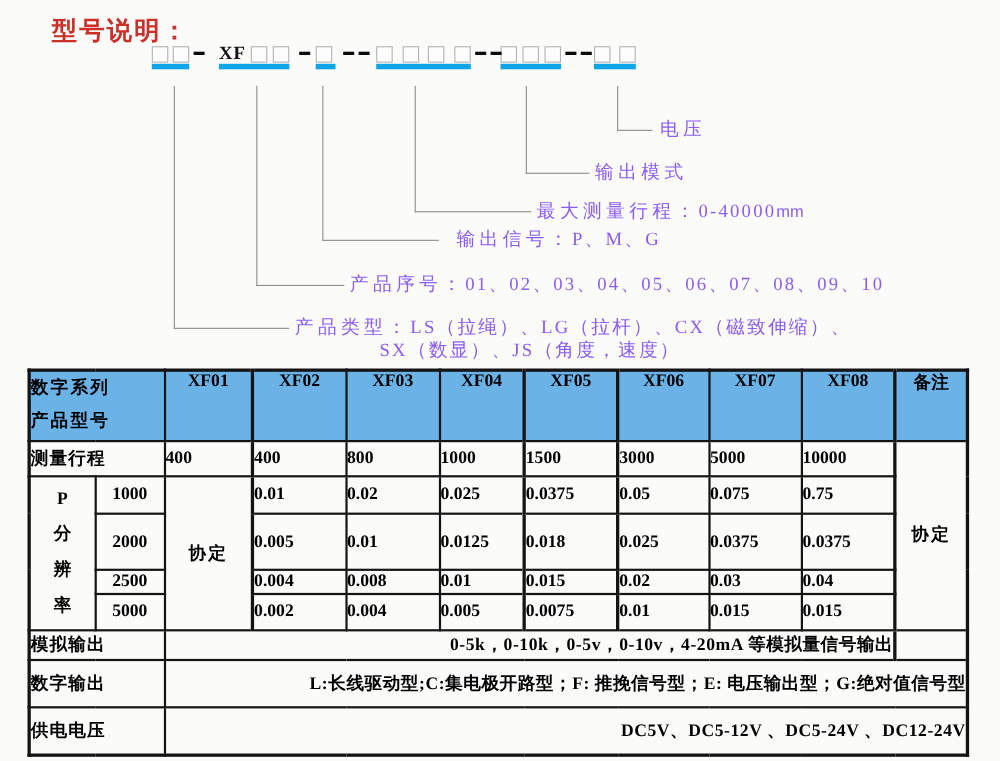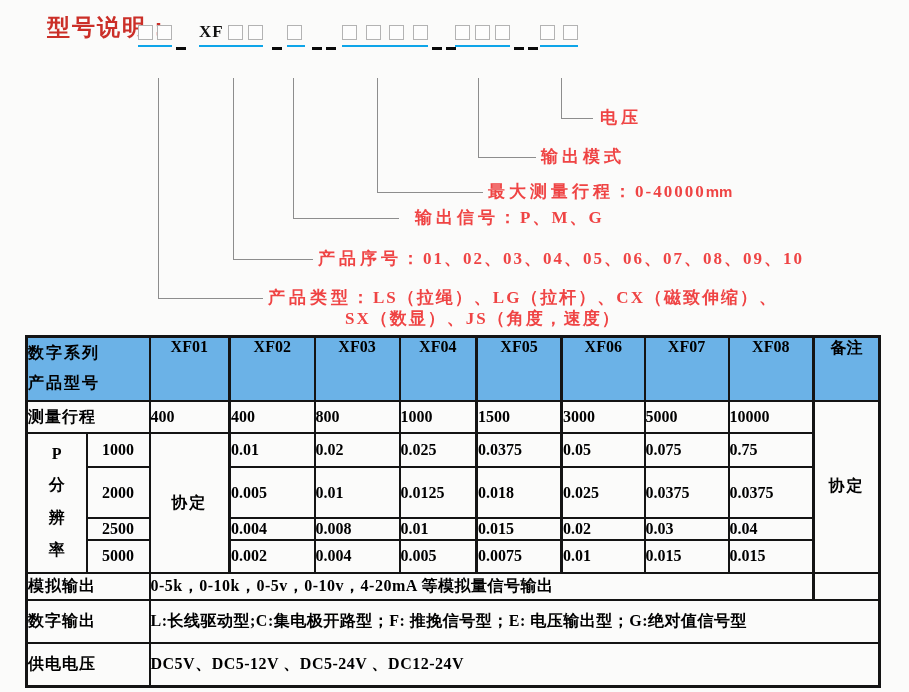--- a/index.html
+++ b/index.html
@@ -3,28 +3,28 @@
 <meta charset="utf-8">
 <style>
   html,body{margin:0;padding:0;}
   body{width:909px;height:692px;overflow:hidden;background:#fff;}
   .stage{position:relative;width:909px;height:692px;background:#fbfbfa;
          font-family:"Liberation Serif","DejaVu Serif",serif;}
   
   .page-title{position:absolute;left:47px;top:12px;font-size:23px;font-weight:bold;
       color:#cb2f28;font-family:"Liberation Sans","DejaVu Sans",sans-serif;letter-spacing:2px;}
   
-  .fgroup{position:absolute;top:24px;height:23px;display:flex;align-items:flex-start;
-      justify-content:space-between;border-bottom:2px solid #0ea5e9;box-sizing:border-box;}
+  .fgroup{position:absolute;top:40px;height:23px;display:flex;align-items:center;
+      justify-content:space-between;border-bottom:5px solid #0ea5e9;box-sizing:border-box;}
   .fbox{width:15px;height:15px;border:1.5px solid #b3b3b3;background:#fdfdfd;box-sizing:border-box;margin-top:1px;}
   .fprefix{font-size:17px;font-weight:bold;color:#111;line-height:16px;letter-spacing:1px;}
   .fdash{position:absolute;top:47px;width:10px;height:3px;background:#0a0a0a;}
   
   .connector{position:absolute;border-left:1px solid #8d8d8d;border-bottom:1px solid #8d8d8d;}
-  .callout{position:absolute;white-space:nowrap;color:#ef4444;font-size:17px;font-weight:bold;line-height:21px;}
+  .callout{position:absolute;white-space:nowrap;color:#8b5cf6;font-size:17px;font-weight:normal;line-height:21px;}
   .c-label{letter-spacing:4px;}
   .c-value{letter-spacing:2px;}
   .c-unit{font-family:"Liberation Sans","DejaVu Sans",sans-serif;font-size:15px;letter-spacing:0;}
   .c-line2{letter-spacing:2px;}
   
   table.spec{position:absolute;left:25px;top:335px;width:853px;height:353px;
       border-collapse:collapse;table-layout:fixed;border:3px solid #141414;
       font-family:"Liberation Serif","DejaVu Serif",serif;color:#000;}
   table.spec td,table.spec th{border:2px solid #141414;padding:0;font-weight:bold;
       font-size:16px;box-sizing:border-box;}
@@ -32,21 +32,21 @@
   th.hdr-first{background:#6bb2e7;vertical-align:top;text-align:left;padding:8px 0 0 13px;
       font-size:17px;letter-spacing:2px;font-weight:bold;}
   th.hdr-first .hl{display:block;line-height:30px;}
   td.rowlabel{text-align:left;padding-left:13px;letter-spacing:1px;font-size:16px;}
   td.val{text-align:left;padding-left:11px;font-size:15px;}
   td.center{text-align:center;font-size:15px;}
   td.cjk-center{text-align:center;font-size:16px;letter-spacing:2px;}
   td.pcell{vertical-align:middle;padding:0;}
   .pstack{display:flex;flex-direction:column;justify-content:space-around;height:128px;
       align-items:center;font-size:16px;font-weight:bold;}
-  td.longval{text-align:left;padding-left:9px;font-size:16px;letter-spacing:0.5px;}
+  td.longval{text-align:right;padding-left:9px;font-size:16px;letter-spacing:0.5px;}
   .bl-thick{border-left-width:3px !important;}
 </style>
 </head>
 <body>
 
 <div class="stage">
   <div class="page-title">型号说明：</div>
   <div id="format-line">
       <div class="fgroup" style="left: 138px; width: 34px;">
         <span class="fbox"></span>

